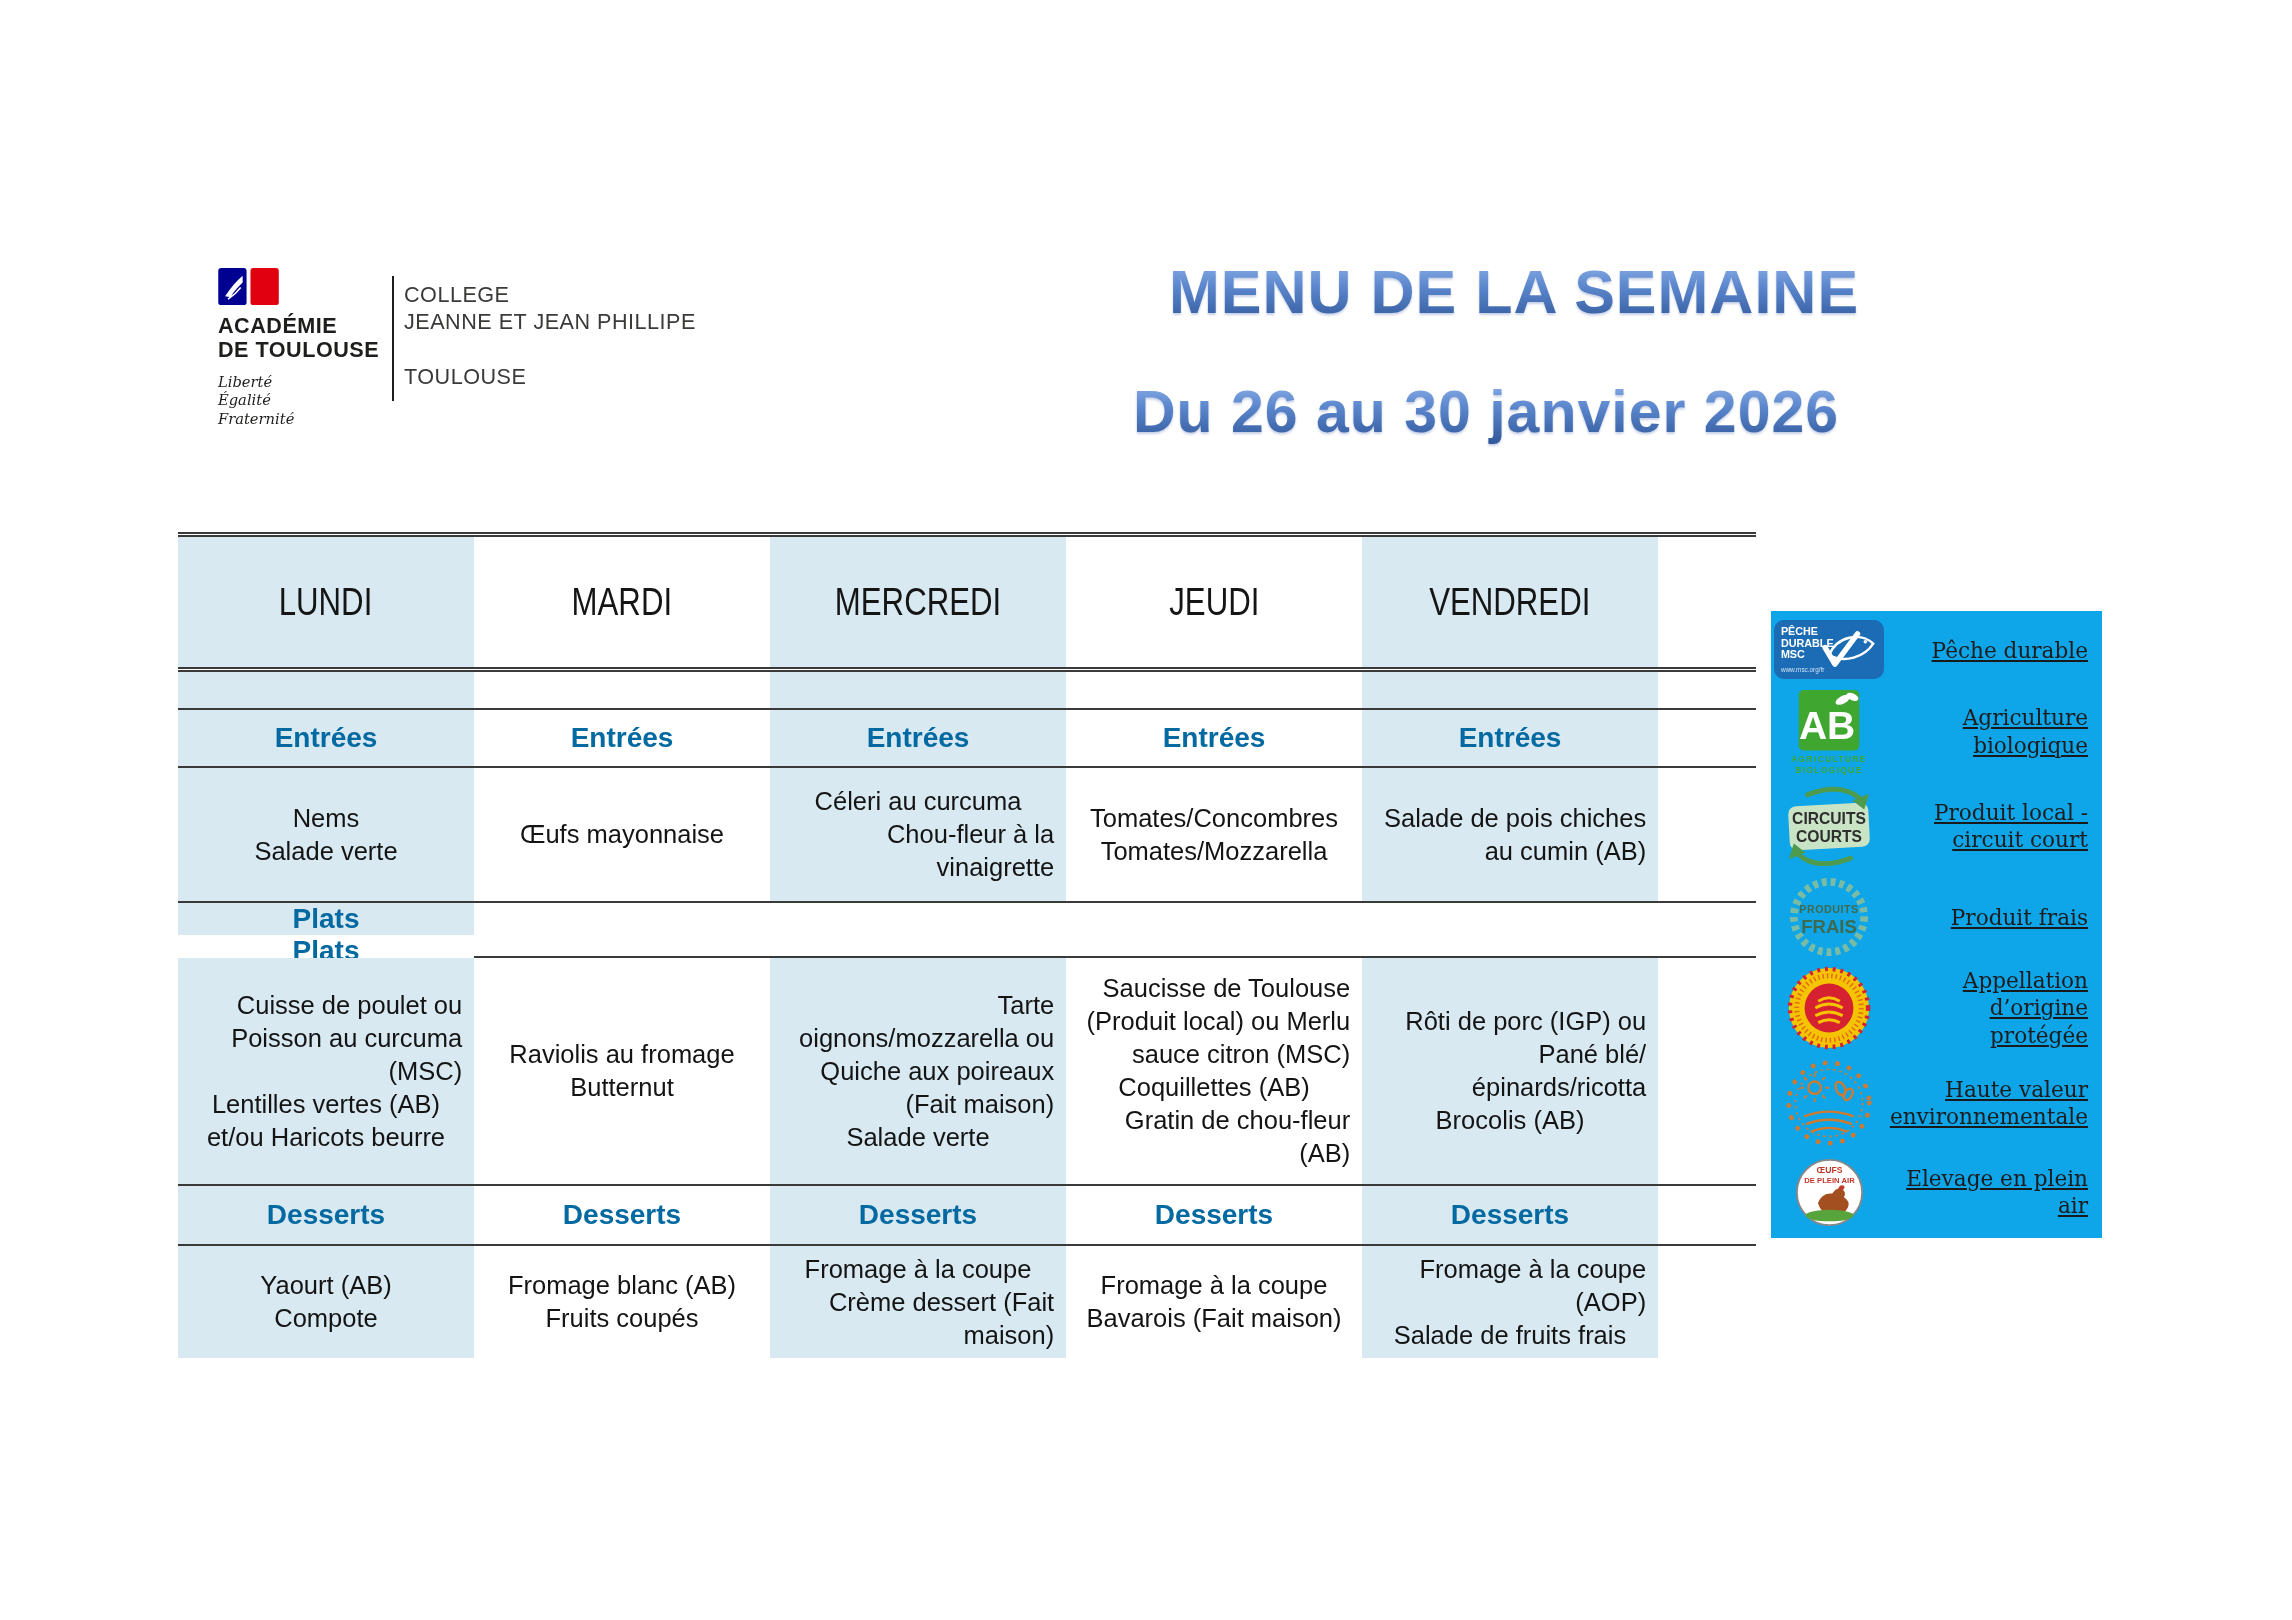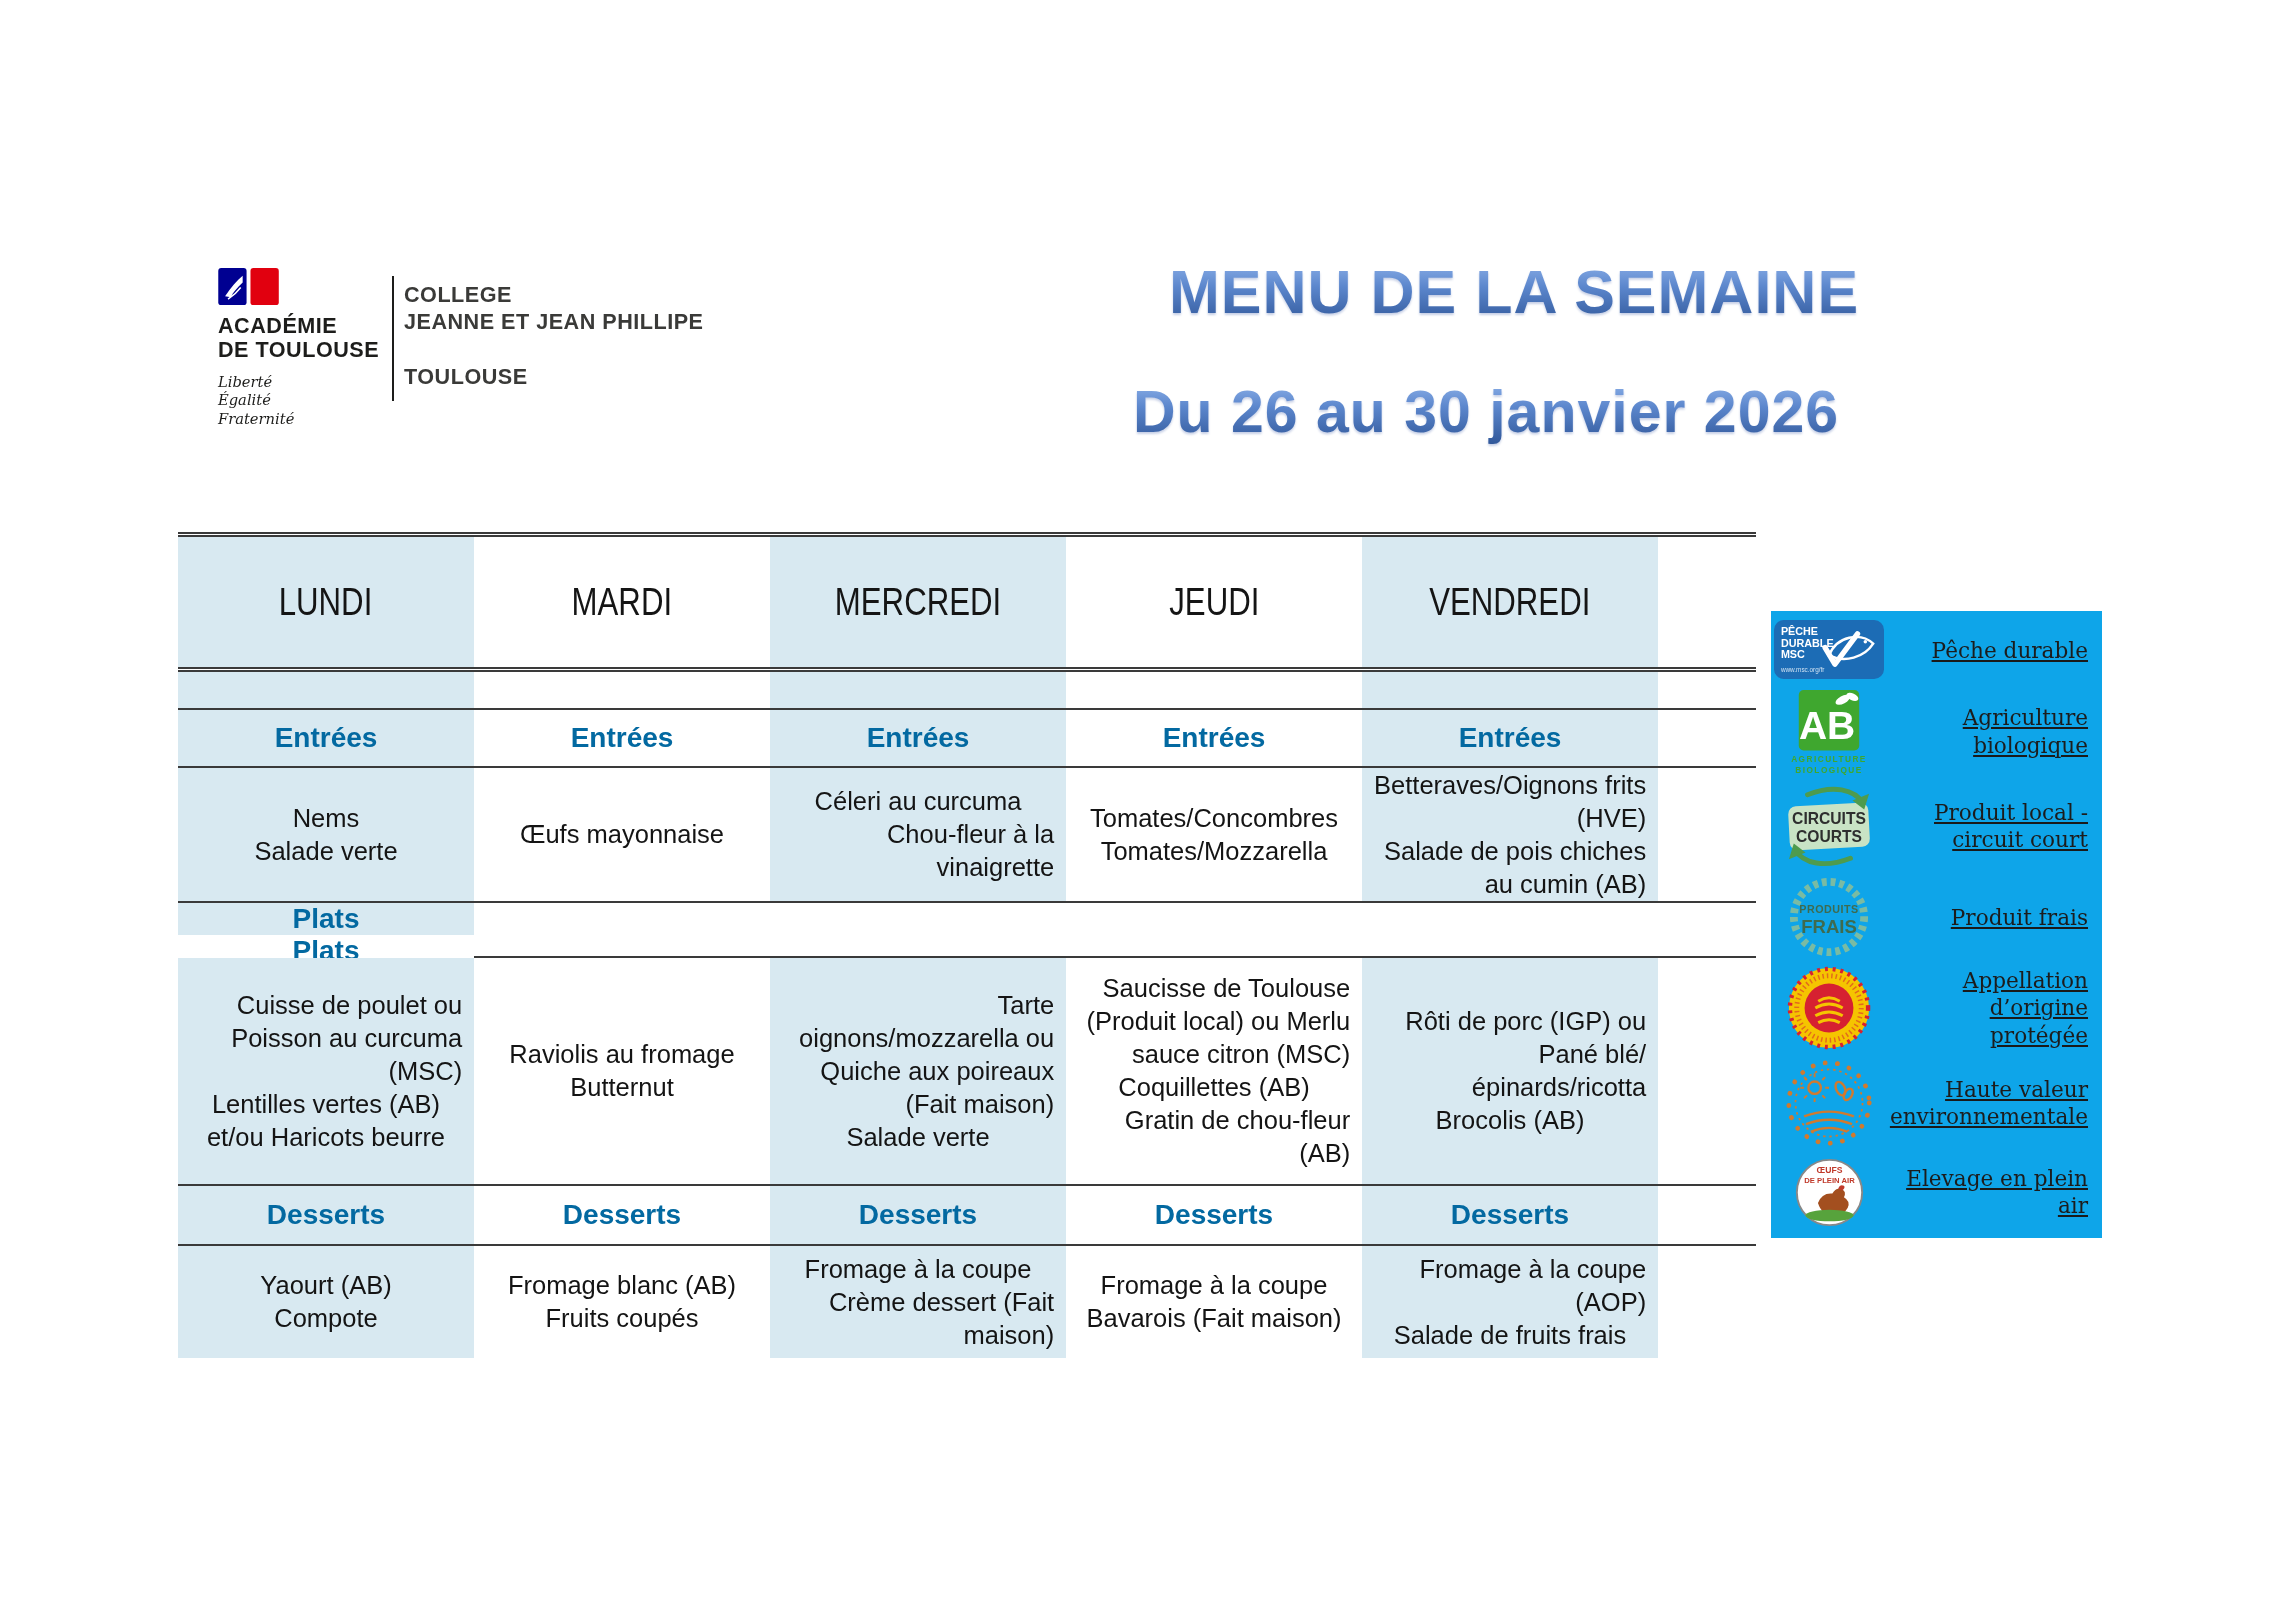--- a/index.html
+++ b/index.html
@@ -7,21 +7,21 @@
     position:relative; width:2293px; height:1620px; background:#ffffff;
     font-family:"Liberation Sans", sans-serif; color:#1a1a1a; overflow:hidden;
   }
 
   
   .gov-block { position:absolute; left:218px; top:267px; }
   .gov-flag { display:block; }
   .gov-name { margin-top:5.9px; font-weight:bold; font-size:21.6px; line-height:24.5px; color:#1d1d1b; letter-spacing:0.5px; }
   .gov-motto { margin-top:9.8px; font-family:"DejaVu Serif", serif; font-style:italic; font-size:14.7px; line-height:18.6px; color:#1d1d1b; }
   .divider-line { position:absolute; left:392px; top:276px; width:2px; height:125px; background:#1d1d1b; }
-  .school-block { position:absolute; left:404px; top:282px; font-weight:bold; color:#3a3a38; font-size:21.6px; line-height:26.5px; letter-spacing:0.5px; }
+  .school-block { position:absolute; left:404px; top:282px; font-weight:normal; color:#3a3a38; font-size:21.6px; line-height:26.5px; letter-spacing:0.5px; }
   .school-city { margin-top:29px; }
 
   
   .doc-title {
     position:absolute; width:804px; text-align:center; font-weight:bold;
     background:linear-gradient(180deg,#93b6ec 0%, #5c87cd 42%, #2e5597 100%);
     -webkit-background-clip:text; background-clip:text; color:transparent;
     filter:drop-shadow(0 2.9px 1px rgba(130,150,200,0.45));
     letter-spacing:1px;
   }
@@ -131,21 +131,20 @@
         </div>
       <div class="m-cell menu-lines">
           <div>Céleri au curcuma</div>
           <div>Chou-fleur à la vinaigrette</div>
         </div>
       <div class="m-cell menu-lines">
           <div>Tomates/Concombres</div>
           <div>Tomates/Mozzarella</div>
         </div>
       <div class="m-cell menu-lines">
-          <div>Betteraves/Oignons frits (HVE)</div>
           <div>Salade de pois chiches au cumin (AB)</div>
         </div>
     </div>
 
     <div class="m-row row-label-plats">
       <div class="m-cell section-label">Plats</div>
       <div class="m-cell section-label">Plats</div>
       <div class="m-cell section-label">Plats</div>
       <div class="m-cell section-label">Plats</div>
       <div class="m-cell section-label">Plats</div>

